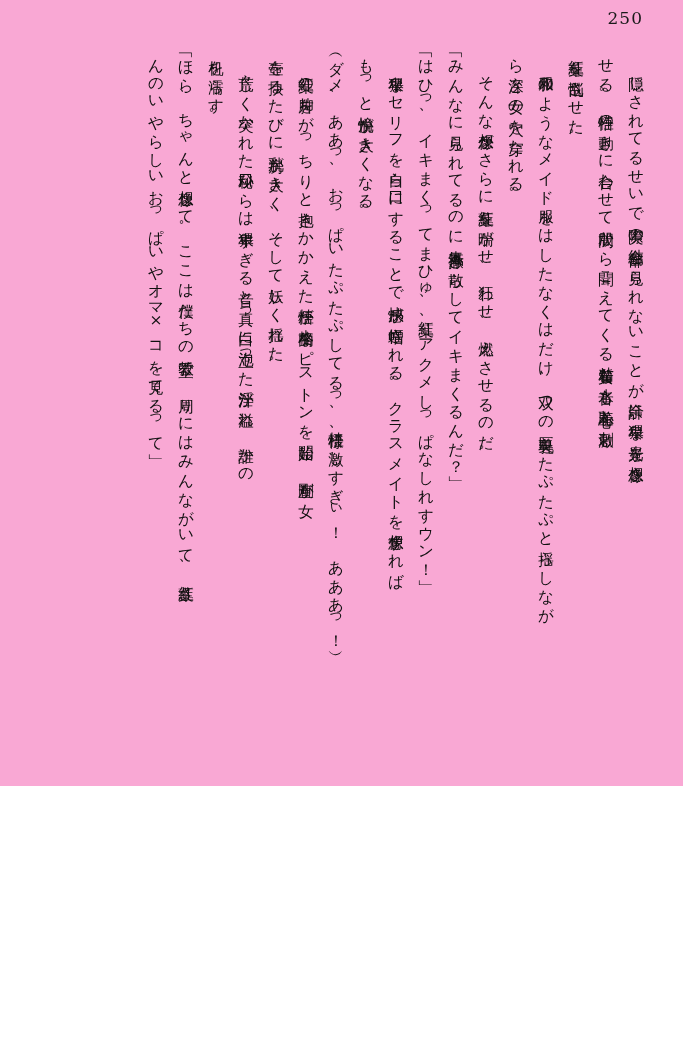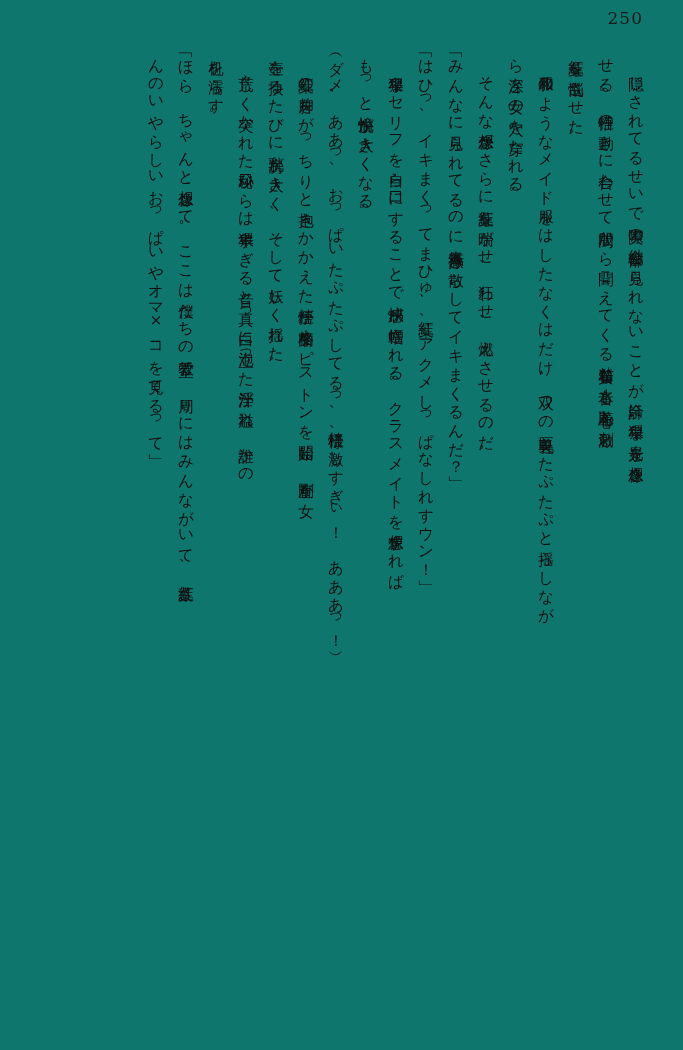--- a/index.html
+++ b/index.html
@@ -10,23 +10,23 @@
   body {
     width: 683px;
     height: 1050px;
     overflow: hidden;
     font-family: "DejaVu Serif", "Liberation Serif", serif;
     color: #111111;
   }
   .page {
     position: relative;
     width: 683px;
-    height: 1050px;
+    height: 786px;
     box-sizing: border-box;
-    background: #0f766e;
+    background: #f9a8d4;
   }
   .page-number {
     position: absolute;
     top: 8px;
     right: 40px;
     font-size: 17px;
     letter-spacing: 1px;
     color: #1a1a1a;
     font-family: "DejaVu Serif", "Liberation Serif", serif;
   }

